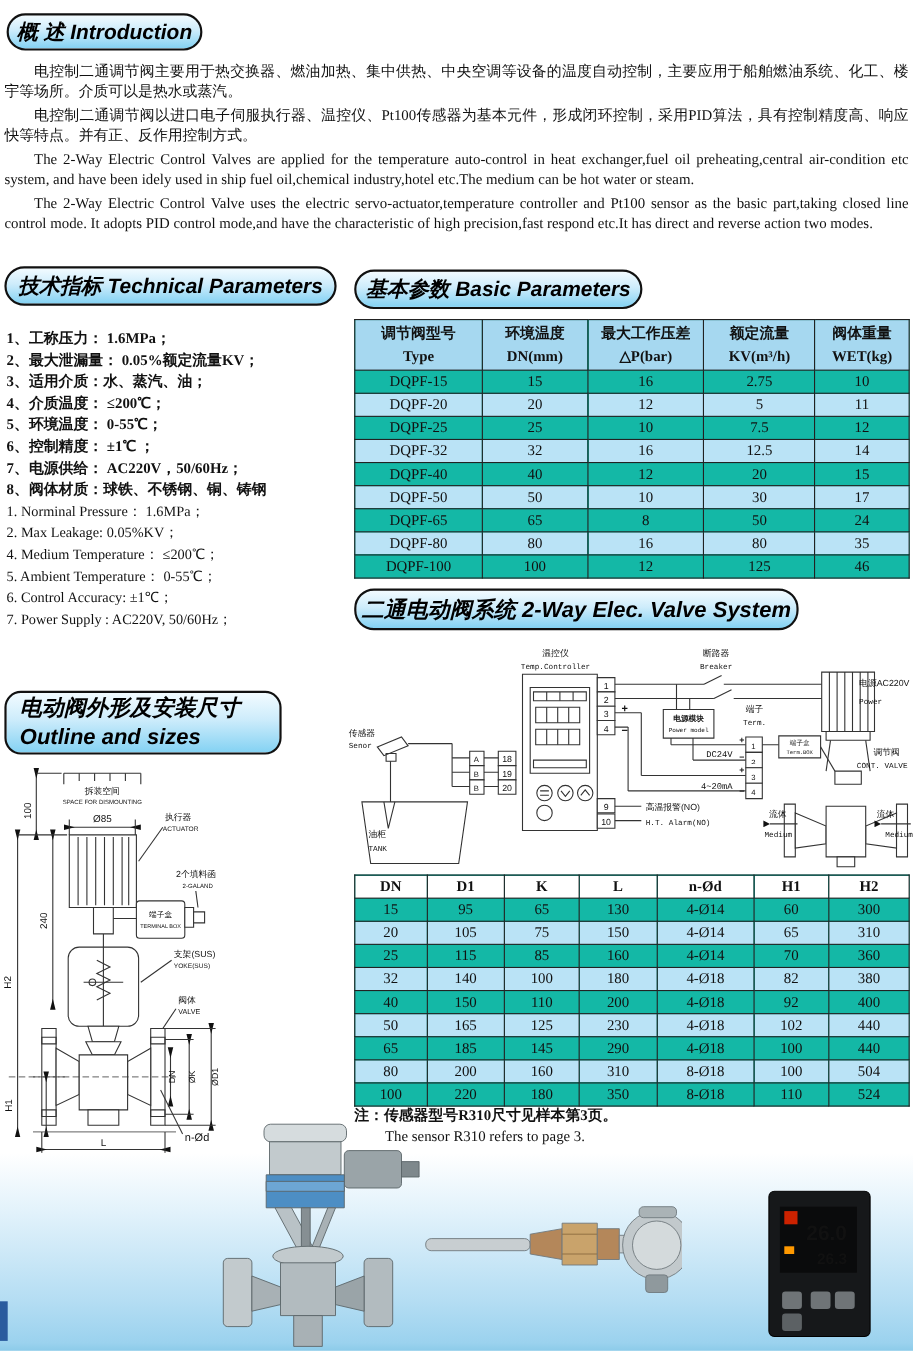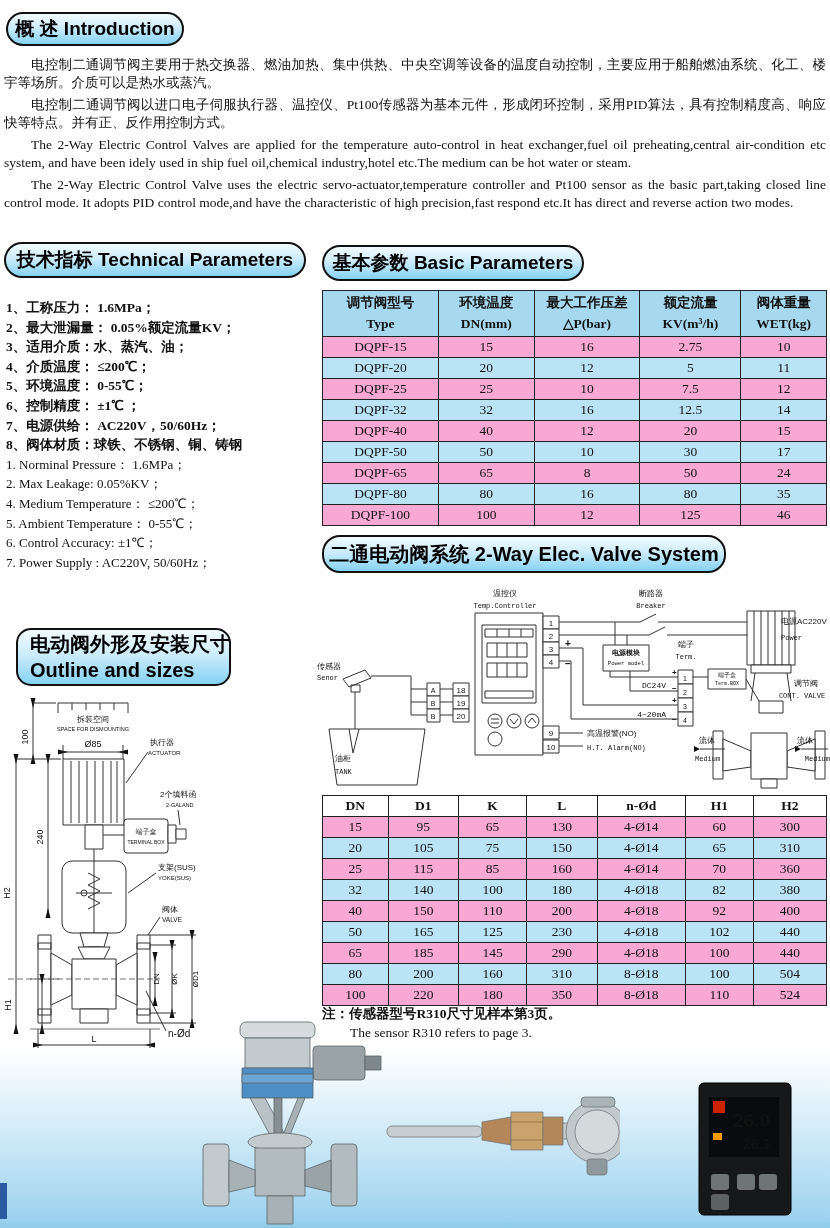--- a/index.html
+++ b/index.html
@@ -7,35 +7,35 @@
   .abs{position:absolute;}
   
   .pill{
     position:absolute;
     border:2.5px solid #111;
     border-radius:18px;
     background:linear-gradient(180deg,#f2fbff 0%,#cdecfb 45%,#84d2f3 100%);
     display:flex;align-items:center;justify-content:center;
     font-family:"Liberation Sans",sans-serif;
     font-weight:bold;font-size:19px;color:#000;
-    box-sizing:border-box;white-space:nowrap;
+    box-sizing:border-box;white-space:nowrap;font-style:italic;
   }
   .pill.two-line{flex-direction:column;align-items:flex-start;justify-content:center;
     padding:2px 12px;font-size:20px;line-height:26px;border-radius:15px;}
   
   .intro{position:absolute;left:4px;top:56px;width:822px;text-align:justify;}
   .intro p{margin:0 0 5px 0;text-indent:2em;}
   .intro p.zh{font-size:13.5px;line-height:17.5px;}
   .intro p.en{font-size:13.5px;line-height:17.5px;}
   
   .tech-list{position:absolute;left:6px;top:298px;width:308px;}
   .tech-list .zh{font-size:13.5px;line-height:19.6px;font-weight:600;white-space:nowrap;}
   .tech-list .en{font-size:13px;line-height:19.6px;white-space:nowrap;}
   
-  .tbl{border-collapse:collapse;table-layout:fixed;width:505px;background:#f9a8d4;padding-left:32px;}
+  .tbl{border-collapse:collapse;table-layout:fixed;width:505px;background:#14b8a6;padding-left:32px;}
   .tbl th,.tbl td{border:1px solid #222;text-align:center;font-size:13.5px;padding:0;height:20px;overflow:hidden;font-family:"Liberation Serif",serif;}
   .basic thead th{height:45px;background:#a6d8f0;font-weight:bold;line-height:1.5;}
   .basic tbody tr:nth-child(even){background:#bae3f6;}
   .dim thead th{font-weight:bold;background:#fff;}
   .dim tbody tr:nth-child(even){background:#bae3f6;}
   .note{position:absolute;left:322px;top:1004px;font-size:13.5px;line-height:19px;}
   .note .zh{font-weight:600;}
   .note .en{padding-left:28px;}
   
   .band{position:absolute;left:0;top:1048px;width:830px;height:180px;
@@ -468,21 +468,21 @@
         <td>524</td>
       </tr>
     </tbody>
 </table>
 
 <div class="note">
   <div class="zh">注：传感器型号R310尺寸见样本第3页。</div>
   <div class="en">The sensor R310 refers to page 3.</div>
 </div>
 
-<div class="pill two-line" style="left:16px;top:628px;width:215px;height:58px;">
+<div class="pill two-line" style="left:4px;top:628px;width:252px;height:58px;">
   <span>电动阀外形及安装尺寸</span>
   <span>Outline and sizes</span>
 </div>
 
 <svg class="abs" style="left:0;top:695px;" width="317" height="370" viewBox="0 0 317 370">
   <defs>
     <marker id="ah" markerWidth="10" markerHeight="8" refX="5" refY="3" orient="auto">
       <path d="M0,3 L10,0.5 L10,5.5 z" fill="#111"></path>
     </marker>
     <marker id="ah2" markerWidth="10" markerHeight="8" refX="5" refY="3" orient="auto-start-reverse">

